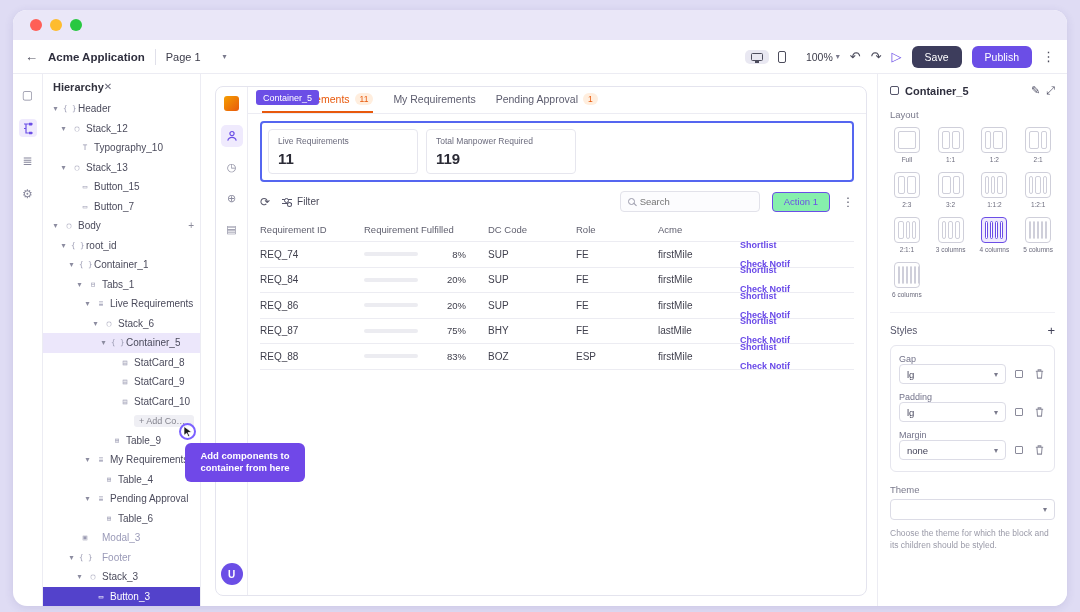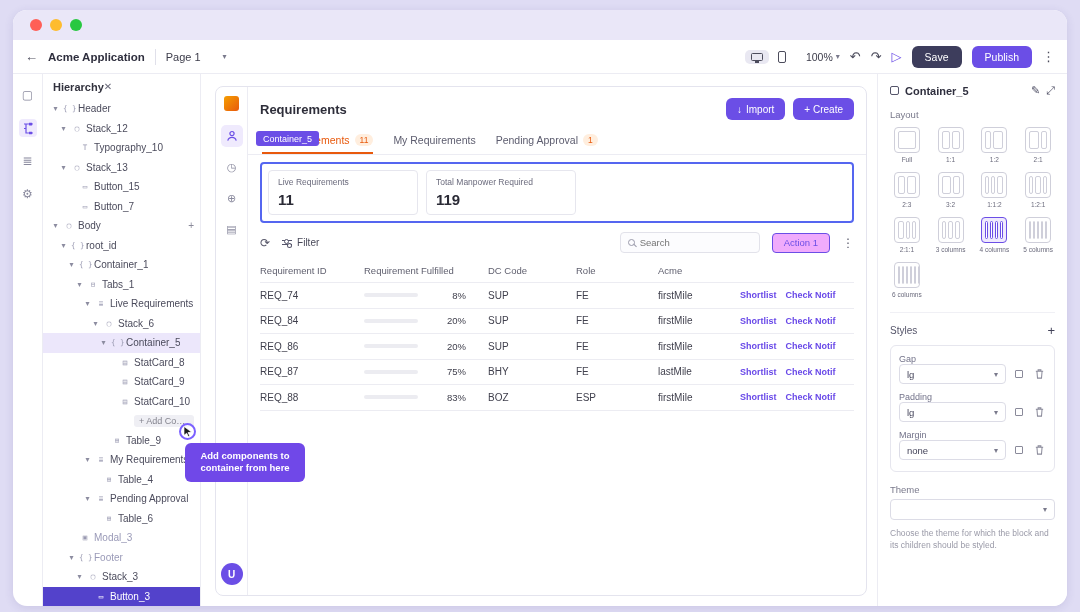--- a/index.html
+++ b/index.html
@@ -47,21 +47,21 @@
   .hierarchy { width:158px; border-right:1px solid #ececf3; display:flex; flex-direction:column; flex:0 0 auto; background:#fff; }
   .h-header { height:25px; display:flex; align-items:center; padding:0 10px; flex:0 0 auto; }
   .h-title { font-size:11px; font-weight:bold; color:#32323e; }
   .h-close { font-size:10px; color:#6a6a7a; cursor:pointer; }
   .tree { flex:1; overflow:hidden; }
   .tree-row { display:flex; align-items:center; height:19.5px; gap:3px; padding-right:6px; white-space:nowrap; cursor:pointer; }
   .tree-row .caret { width:9px; font-size:8px; color:#8c8ca0; flex:0 0 auto; text-align:center; }
   .tree-row .t-icon { width:12px; font-size:7.5px; color:#9a9ab2; flex:0 0 auto; text-align:center; font-family:"DejaVu Sans Mono", monospace; }
   .tree-row .lbl { font-size:10px; color:#4b4b5c; overflow:hidden; text-overflow:ellipsis; }
   .tree-row.selected { background:#ece7fb; }
-  .tree-row.muted .lbl { color:#9a9ab8; }
+  .tree-row.muted .lbl { color:#9a9ab8;margin-left:8px; }
   .tree-row.ghost .lbl { background:#efeff4; border-radius:3px; padding:1px 5px; color:#84848e; font-size:9px; }
   .tree-row.active-drop { background:#5342cb; }
   .tree-row.active-drop .lbl, .tree-row.active-drop .caret, .tree-row.active-drop .t-icon { color:#fff; }
   .row-plus { margin-left:auto; color:#8a8a9a; font-size:10px; }
 
   
   .canvas-wrap { flex:1; position:relative; background:#fff; min-width:0; }
   .app-card { position:absolute; left:14px; right:10px; top:12px; bottom:10px; border:1px solid #e4e4ee; border-radius:8px; overflow:hidden; display:flex; background:#fff; }
   .app-rail { width:32px; border-right:1px solid #ececf3; display:flex; flex-direction:column; align-items:center; padding:9px 0 10px; flex:0 0 auto; }
   .app-logo { width:15px; height:15px; border-radius:3px; background:linear-gradient(135deg,#f59f00,#e8590c); margin-bottom:14px; }
@@ -90,32 +90,32 @@
   .table-toolbar { display:flex; align-items:center; gap:12px; padding:9px 12px 7px; flex:0 0 auto; }
   .tt-icon { color:#5a5a6c; font-size:12px; cursor:pointer; }
   .filter { display:flex; align-items:center; gap:5px; font-size:10px; color:#4a4a5a; cursor:pointer;text-align:center; }
   .i-filter { width:10px; height:8px; position:relative; display:inline-block; }
   .i-filter::before { content:''; position:absolute; left:0; right:0; top:1px; height:1.4px; background:#55556a; box-shadow:0 4px 0 #55556a; }
   .i-filter::after { content:''; position:absolute; top:0; left:2px; width:3px; height:3px; border-radius:50%; background:#fff; border:1px solid #55556a; box-shadow:3px 4px 0 -1px #fff, 3px 4px 0 0 #55556a; }
   .search-box { margin-left:auto; width:140px; height:21px; border:1px solid #e2e2ea; border-radius:4px; display:flex; align-items:center; gap:5px; padding:0 7px; background:#fcfcfe; }
   .i-search { width:7px; height:7px; border:1.3px solid #9a9aaa; border-radius:50%; position:relative; flex:0 0 auto; }
   .i-search::after { content:''; position:absolute; width:4px; height:1.3px; background:#9a9aaa; transform:rotate(45deg); right:-3.5px; bottom:-1px; }
   .search-box input { border:none; outline:none; background:transparent; font-size:9.5px; width:100%; font-family:inherit; color:#444; }
-  .action-btn { border:1px solid #6b4ee6; color:#6b4ee6; background:#f0abfc; border-radius:4px; font-size:9.5px; padding:3.5px 11px; cursor:pointer; font-family:inherit; }
+  .action-btn { border:1px solid #6b4ee6; color:#6b4ee6; background:#86efac; border-radius:4px; font-size:9.5px; padding:3.5px 11px; cursor:pointer; font-family:inherit; }
 
   .app-table { margin:0 12px; font-size:10px; flex:0 0 auto; }
   .t-grid { display:grid; grid-template-columns:104px 124px 88px 82px 82px 1fr; align-items:center; }
   .t-head { color:#60606f; font-size:9.5px; border-bottom:1px solid #ececf2; padding:5px 0 6px; }
   .t-head > div, .t-row > div { padding-right:6px; overflow:hidden; white-space:nowrap; }
   .t-row { border-bottom:1px solid #ececf2; height:25.5px; color:#41414e; }
   .prog-cell { display:flex; align-items:center; }
   .prog-track { width:54px; height:4px; background:#ececf1; border-radius:2px; overflow:hidden; flex:0 0 auto; }
   .prog-fill { height:100%; border-radius:2px; }
   .prog-label { margin-left:auto; padding-right:16px; font-size:9.5px; color:#41414e; }
-  .row-links { display:flex; gap:9px; }
+  .row-links { display:flex; gap:9px;flex-direction:column; }
   .row-links span { color:#6848e8; font-weight:bold; font-size:9px; cursor:pointer; white-space:nowrap; }
 
   
   .tooltip { position:absolute; left:172px; top:369px; width:120px; background:#7048e8; color:#fff; font-size:9.5px; font-weight:bold; text-align:center; padding:7px 8px; border-radius:6px; line-height:1.3; z-index:60; }
   .cursor { position:absolute; left:166px; top:349px; width:17px; height:17px; border:2px solid #7b61ff; border-radius:50%; background:rgba(255,255,255,.55); z-index:61; display:flex; align-items:center; justify-content:center; }
 
   
   .inspector { width:190px; border-left:1px solid #ececf3; padding:10px 12px; flex:0 0 auto; overflow:hidden; background:#fff; }
   .insp-header { display:flex; align-items:center; gap:6px; margin-bottom:12px; }
   .i-frame { width:9px; height:9px; border:1.3px solid #55556a; border-radius:2px; display:inline-block; flex:0 0 auto; }
@@ -350,29 +350,20 @@
                 <path d="M1.8 10.6c.5-2.1 2.2-3.2 4.2-3.2s3.7 1.1 4.2 3.2" fill="none" stroke="currentColor" stroke-width="1.2"></path>
               </svg>
           </span>
           <span class="app-rail-icon">◷</span>
           <span class="app-rail-icon">⊕</span>
           <span class="app-rail-icon">▤</span>
           <span class="avatar">U</span>
         </div>
 
         <div class="app-body">
-          <div class="app-header">
-            <span class="app-title-text">Requirements</span>
-            <span class="sp"></span>
-            <button class="app-btn">
-              <span>↓</span>
-              <span>Import</span>
-            </button>
-            <button class="app-btn">+ Create</button>
-          </div>
 
           <div class="app-tabs">
             <span class="sel-badge">Container_5</span>
             <span class="tab active">
               <span>Live Requirements</span>
               <span class="tab-badge">11</span>
             </span>
             <span class="tab">
               <span>My Requirements</span>
             </span>

